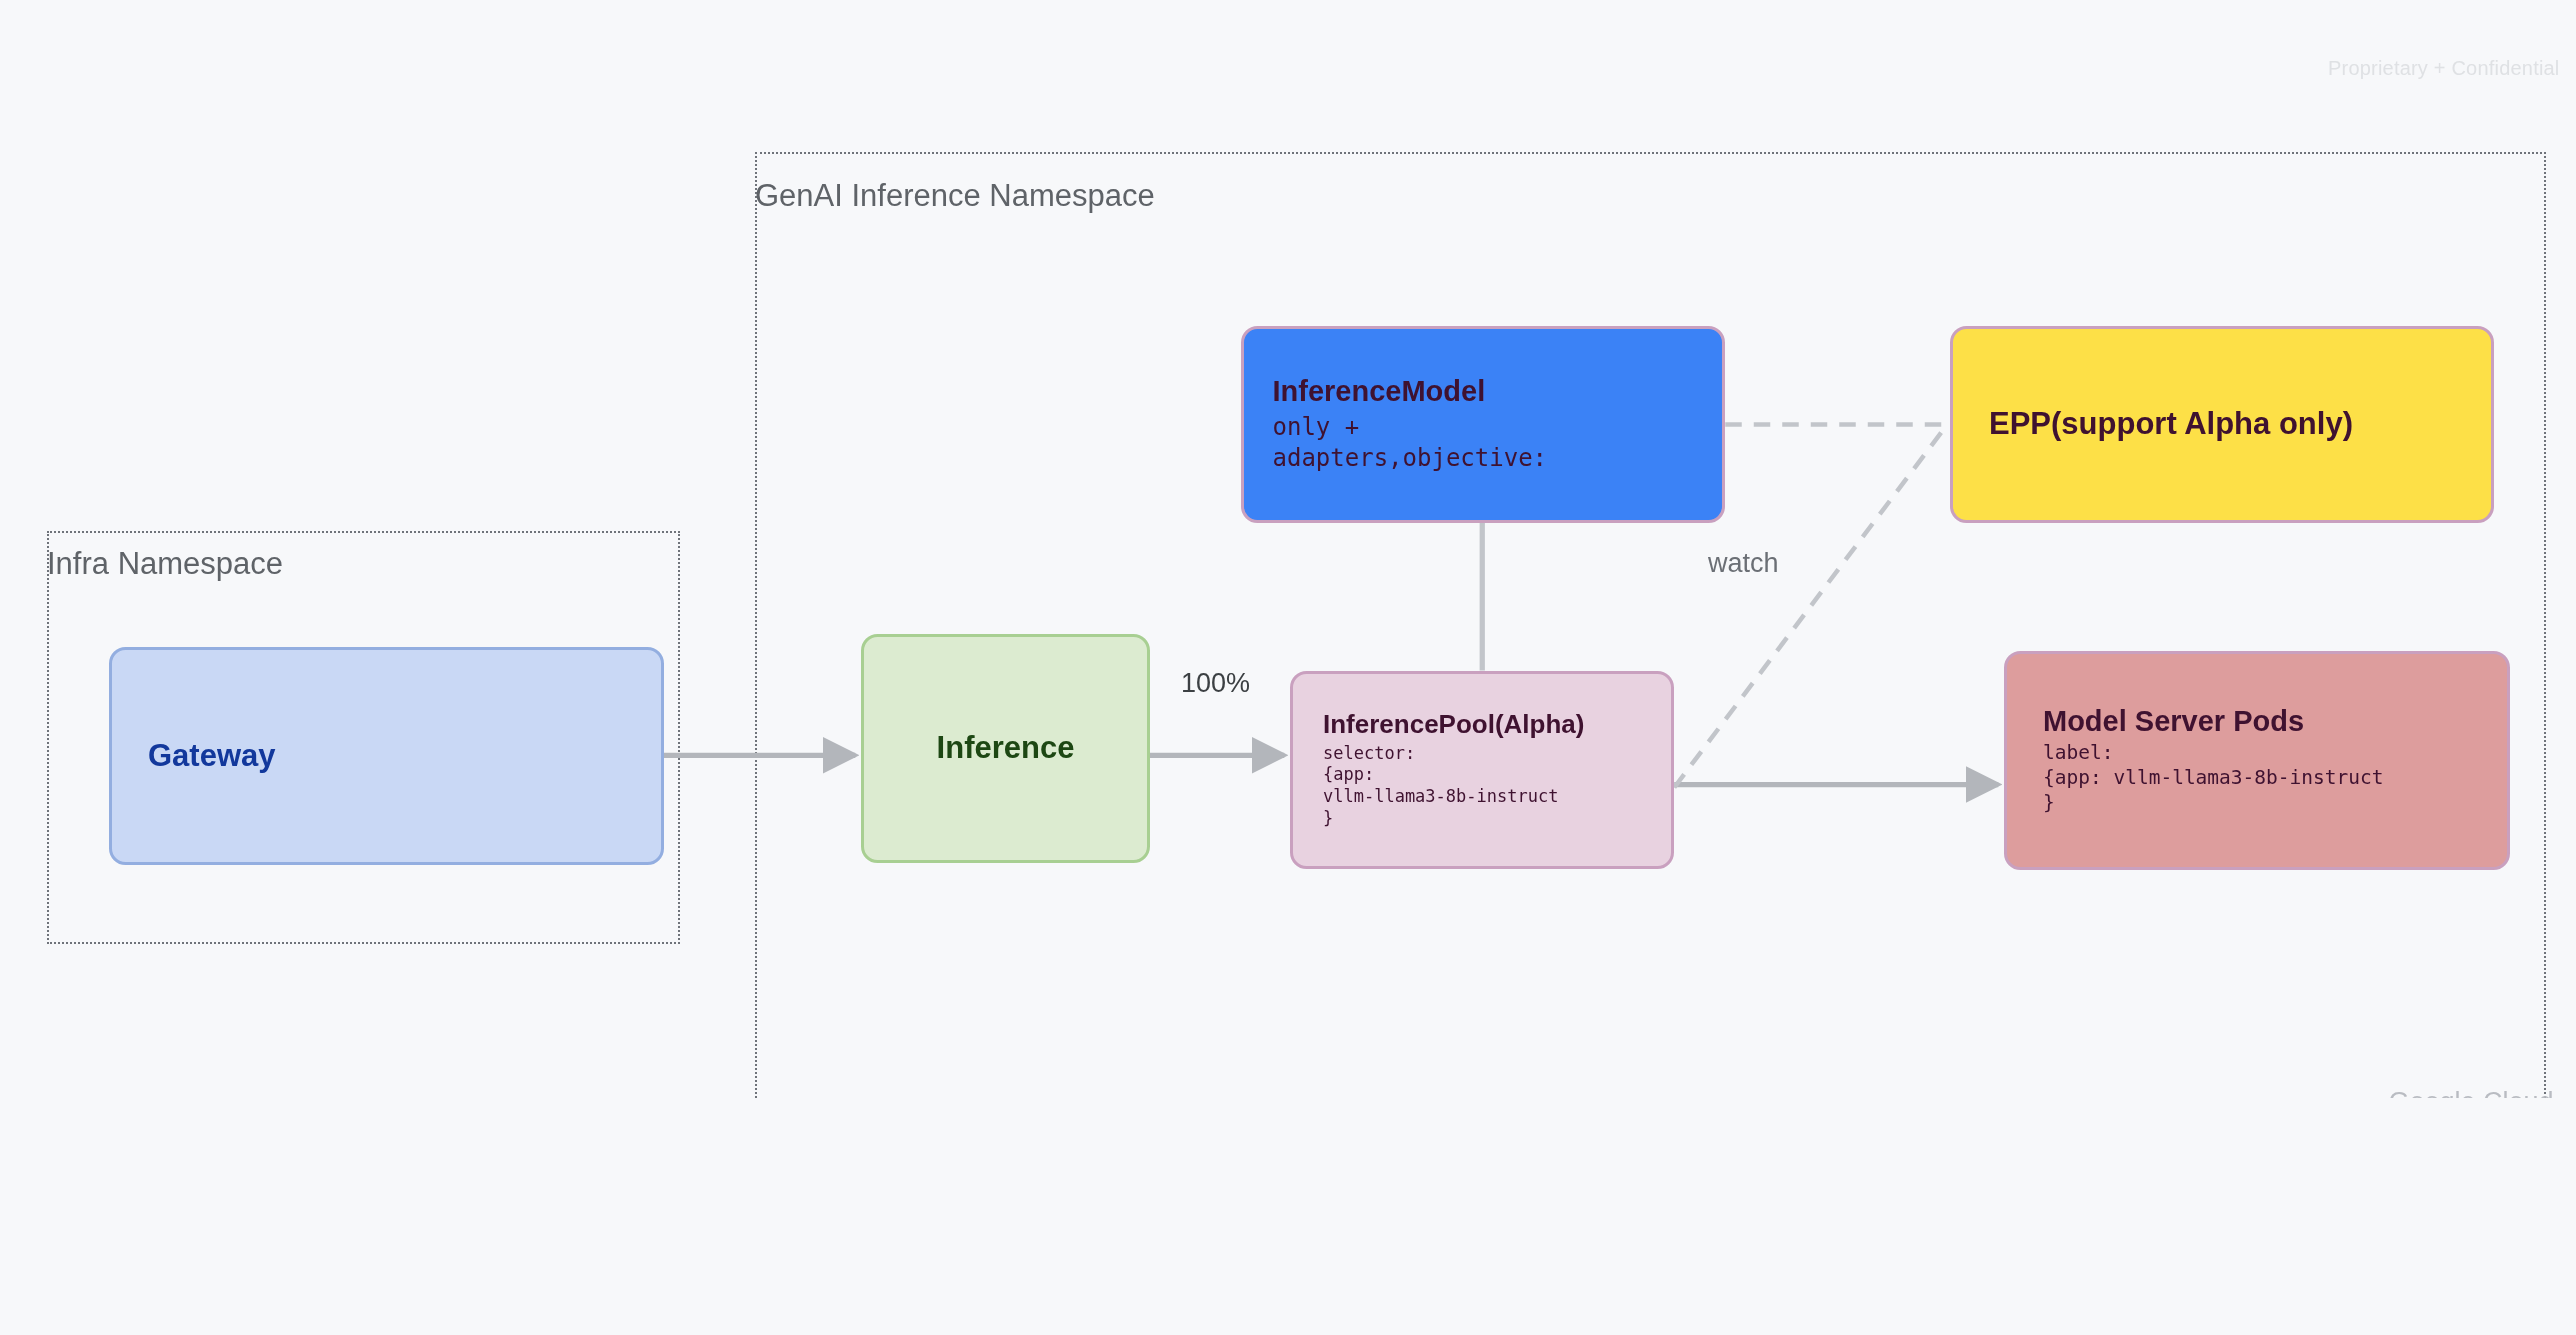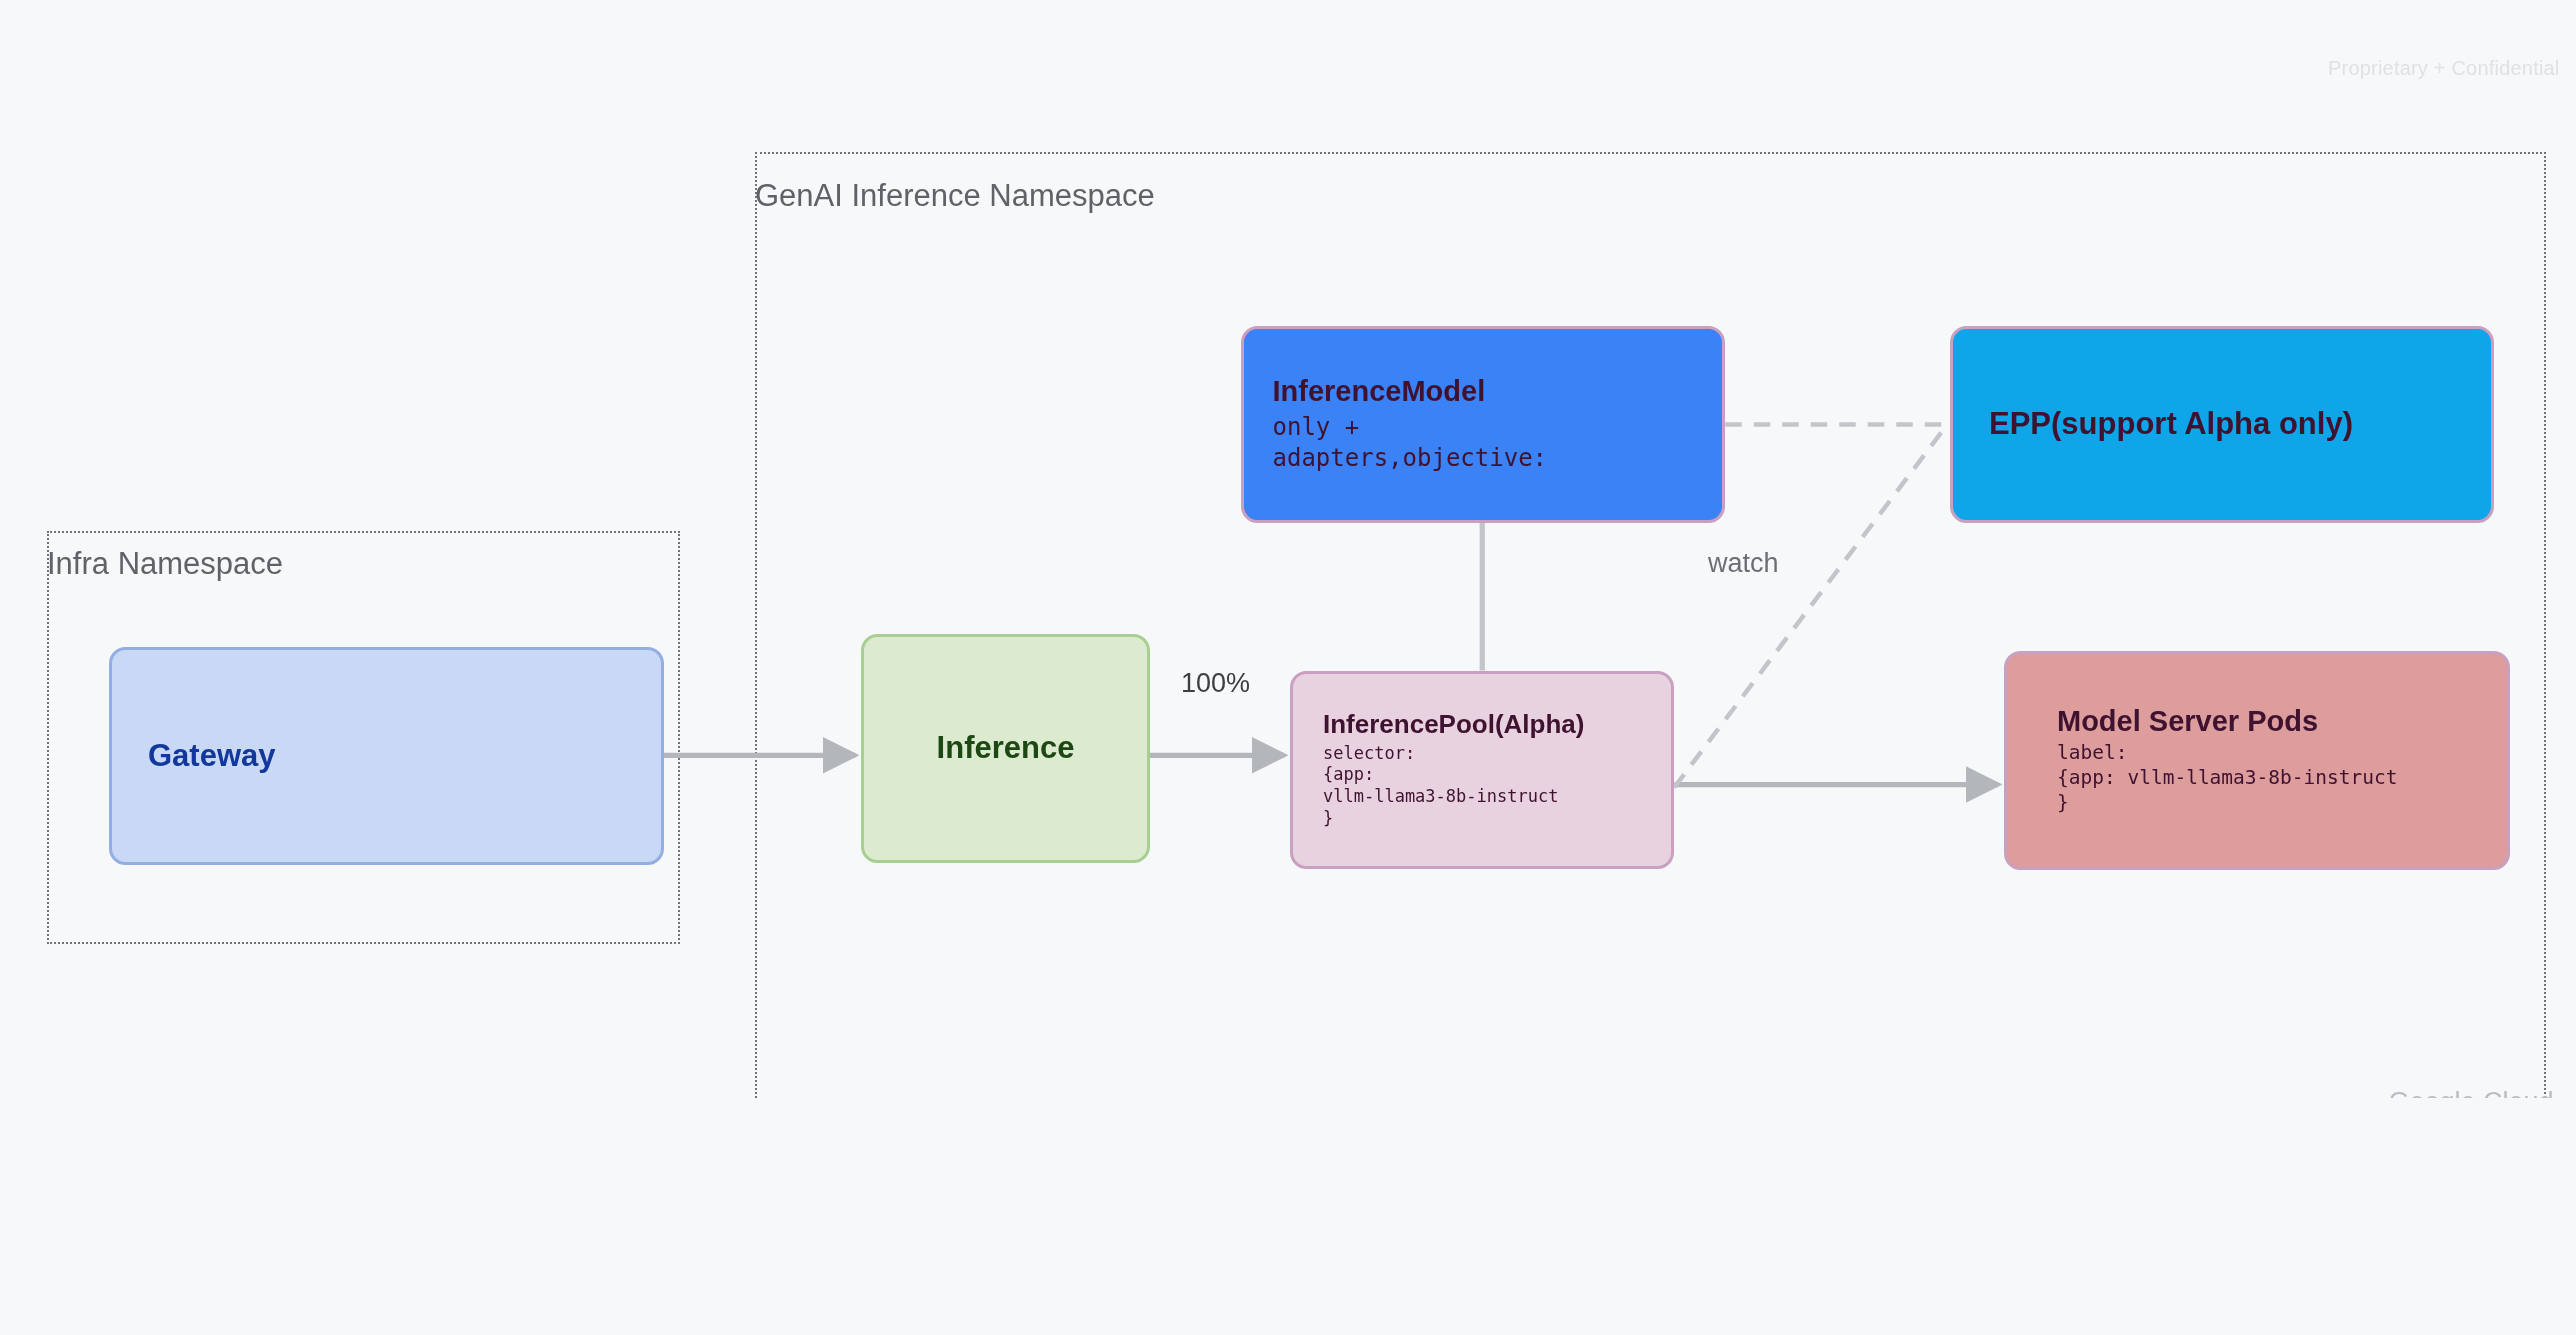--- a/index.html
+++ b/index.html
@@ -92,21 +92,21 @@
     border-color: #c9a0bf;
     padding: 0 28.5px;
     align-items: flex-start;
   }
   #inferencemodel .title { color: #3f1230; font-size: 29px; margin-bottom: 4.5px; }
   #inferencemodel .sub   { color: #3f1230; font-size: 24px; }
 
   
   #epp {
     left: 1950px; top: 326px; width: 544px; height: 197px;
-    background: #0ea5e9;
+    background: #fde047;
     border-color: #c9a0bf;
     padding: 0 36px;
     align-items: flex-start;
     justify-content: center;
   }
   #epp .title { color: #3f1230; font-size: 31px; }
 
   
   #inferencepool {
     left: 1290px; top: 671px; width: 384px; height: 198px;
@@ -116,21 +116,21 @@
     align-items: flex-start;
   }
   #inferencepool .title { color: #3f1230; font-size: 26px; margin-bottom: 3px; }
   #inferencepool .sub   { color: #3f1230; font-size: 17px; }
 
   
   #modelserverpods {
     left: 2004px; top: 651px; width: 506px; height: 219px;
     background: #dd9d9d;
     border-color: #c9a0bf;
-    padding: 0 50px;
+    padding: 0 36px;
     align-items: flex-start;
   }
   #modelserverpods .title { color: #3f1230; font-size: 29px; margin-bottom: 3px; }
   #modelserverpods .sub   { color: #3f1230; font-size: 19.5px; }
 
   
   .edge-label {
     position: absolute;
     color: #3c4043;
     font-size: 27px;

